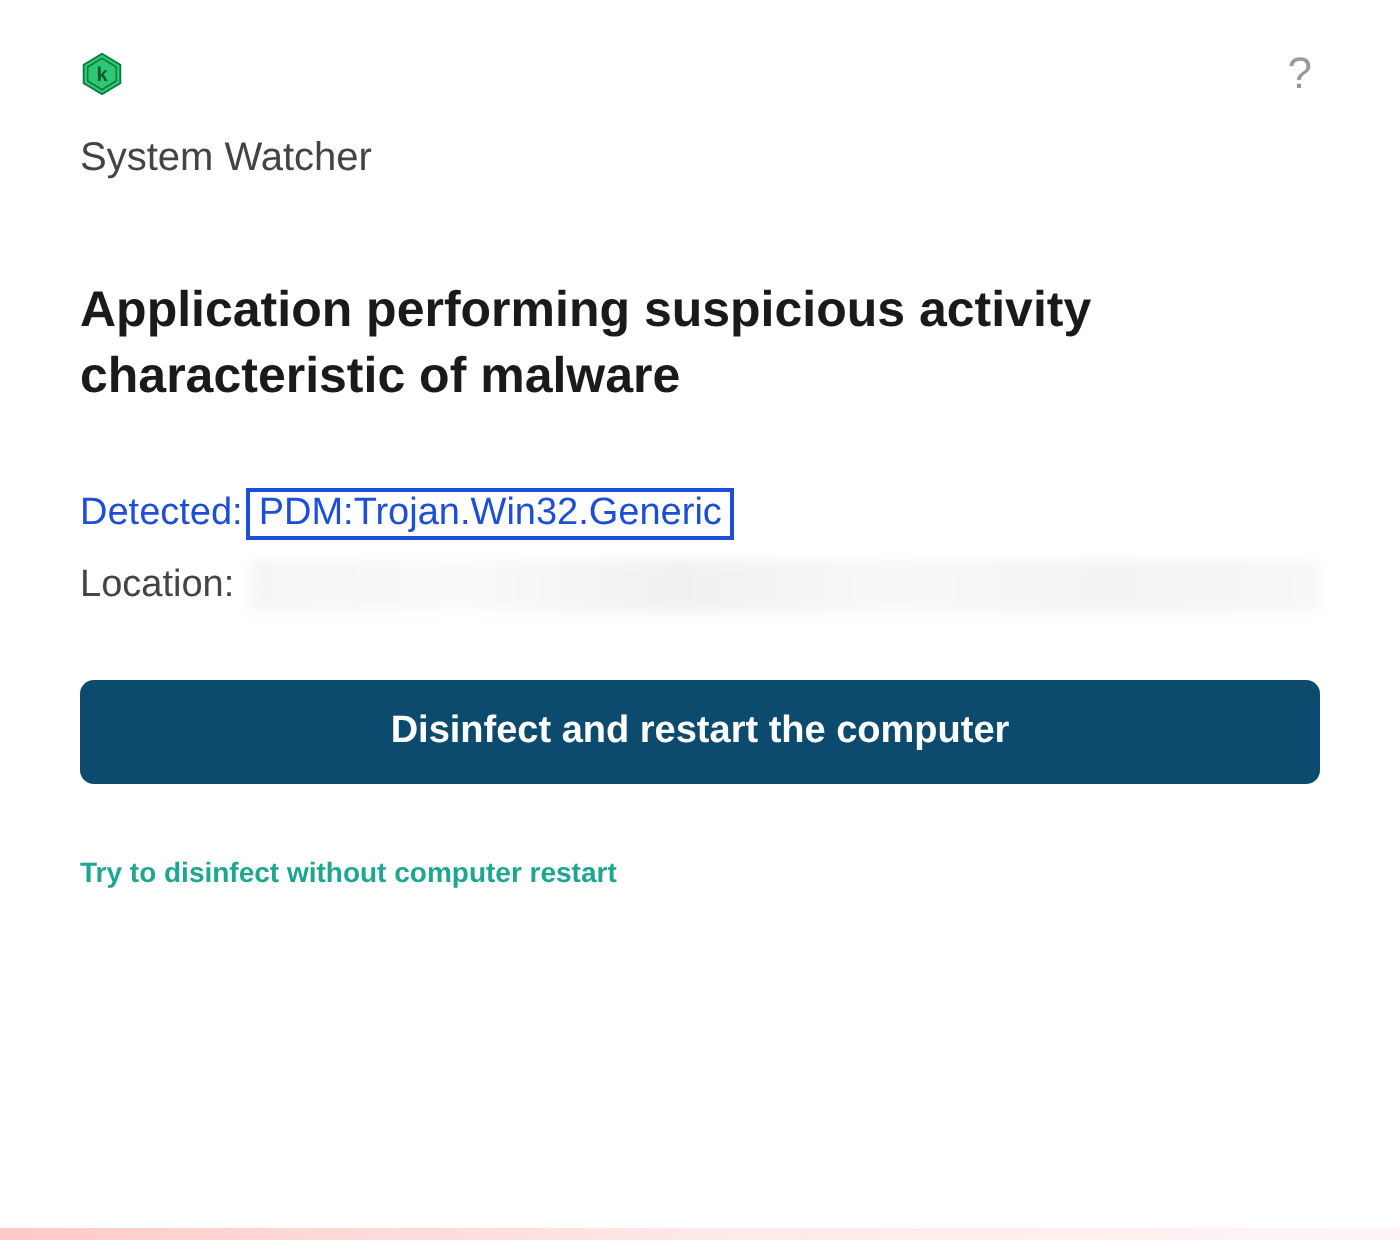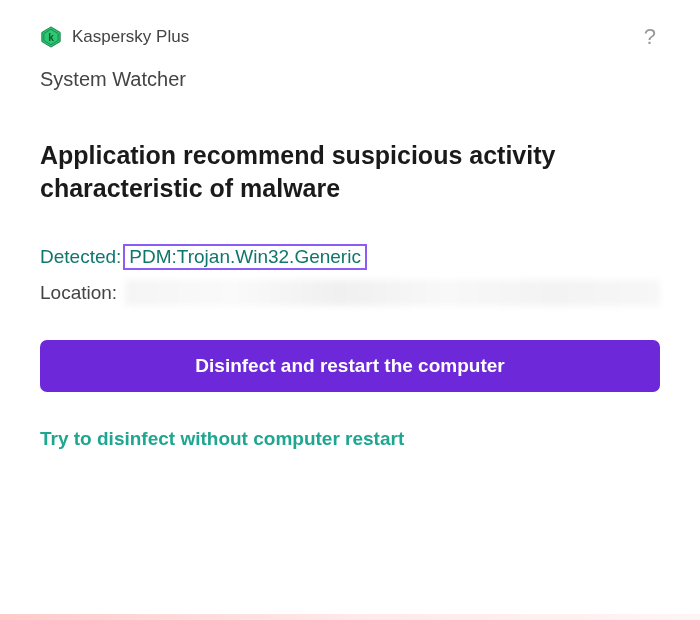--- a/index.html
+++ b/index.html
@@ -63,28 +63,28 @@
     .recommendation {
       font-size: 19px;
       color: #444;
       line-height: 1.45;
       margin-bottom: 28px;
     }
     .detection-row {
       display: flex;
       align-items: center;
       font-size: 19px;
-      color: #0f766e;
+      color: #1d4ed8;
       margin-bottom: 10px;
     }
     .detection-label {
       margin-right: 2px;
     }
     .detection-value {
-      border: 2px solid #8b5cf6;
+      border: 2px solid #1d4ed8;
       padding: 0 4px;
       font-weight: 400;
     }
     .location-row {
       display: flex;
       align-items: center;
       font-size: 19px;
       color: #444;
       margin-bottom: 34px;
     }
@@ -93,33 +93,33 @@
     }
     .location-blur {
       flex: 1;
       height: 26px;
       background: linear-gradient(90deg, #f5f5f5 0%, #fafafa 20%, #f0f0f0 40%, #f8f8f8 60%, #f3f3f3 80%, #f7f7f7 100%);
       filter: blur(3px);
       border-radius: 2px;
     }
     .primary-button {
       width: 100%;
-      background: #6d28d9;
+      background: #0c4a6e;
       color: #ffffff;
       border: none;
       border-radius: 7px;
       padding: 15px 20px;
       font-size: 19px;
       font-weight: 700;
       cursor: pointer;
       margin-bottom: 36px;
     }
     .secondary-link {
       color: #1ea690;
-      font-size: 19px;
+      font-size: 14px;
       font-weight: 700;
       cursor: pointer;
       margin-bottom: 14px;
       display: block;
     }
     .secondary-note {
       font-size: 19px;
       color: #444;
     }
     .footer-gradient {
@@ -138,28 +138,27 @@
 
   <div class="header">
     <div class="header-left">
       <span class="logo">
         <svg viewBox="0 0 24 24" width="22" height="22">
           <polygon points="12,1 22,7 22,17 12,23 2,17 2,7" fill="#2fc774" stroke="#0a7a3e" stroke-width="1"></polygon>
           <polygon points="12,3.5 19.8,8.2 19.8,15.8 12,20.5 4.2,15.8 4.2,8.2" fill="none" stroke="#0a7a3e" stroke-width="0.8"></polygon>
           <text x="12" y="16" text-anchor="middle" font-size="11" font-weight="700" fill="#0a5a2e" font-family="Arial">k</text>
         </svg>
       </span>
-      <span class="product-name">Kaspersky Plus</span>
     </div>
     <span class="help-icon">?</span>
   </div>
 
   <div class="subtitle">System Watcher</div>
 
-  <h1 class="alert-title">Application recommend suspicious activity characteristic of malware</h1>
+  <h1 class="alert-title">Application performing suspicious activity characteristic of malware</h1>
 
 
   <div class="detection-row">
     <span class="detection-label">Detected:</span>
     <span class="detection-value">PDM:Trojan.Win32.Generic</span>
   </div>
 
   <div class="location-row">
     <span class="location-label">Location:</span>
     <div class="location-blur"></div>

